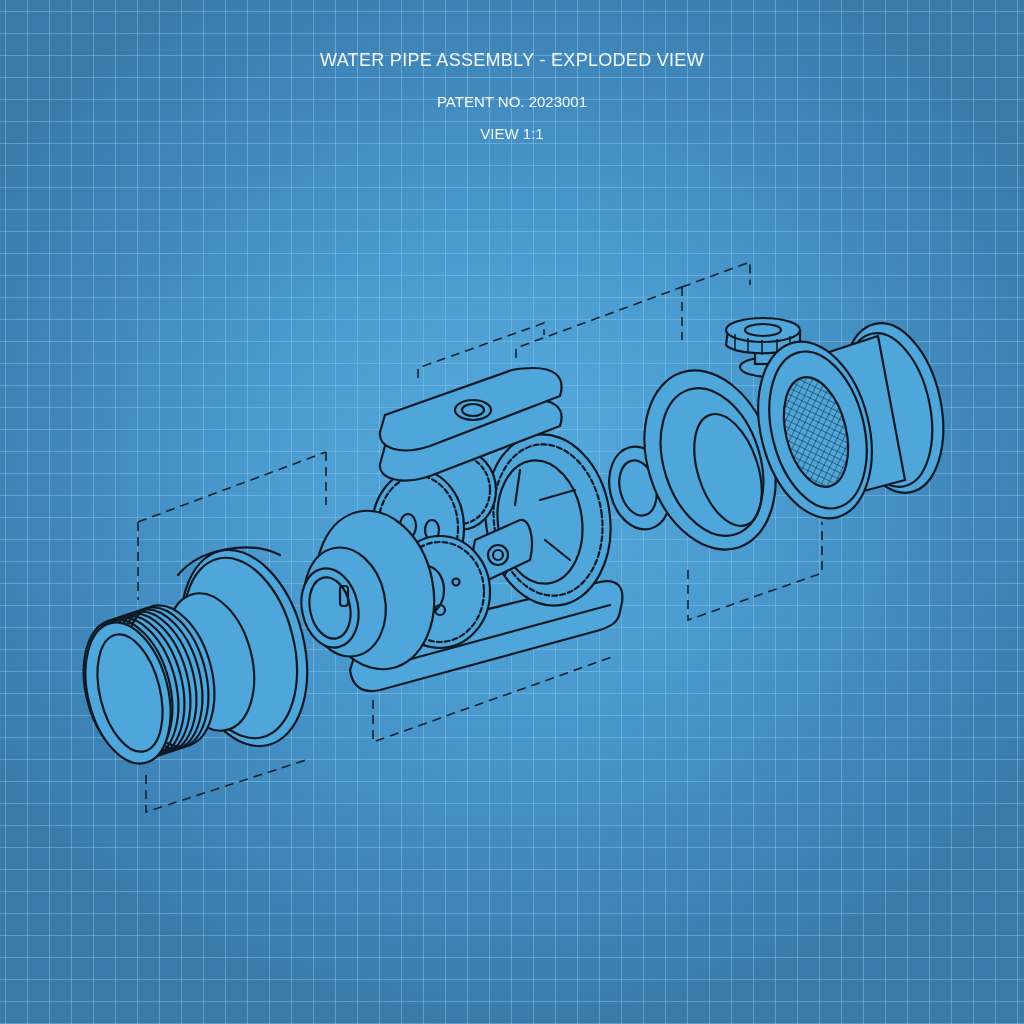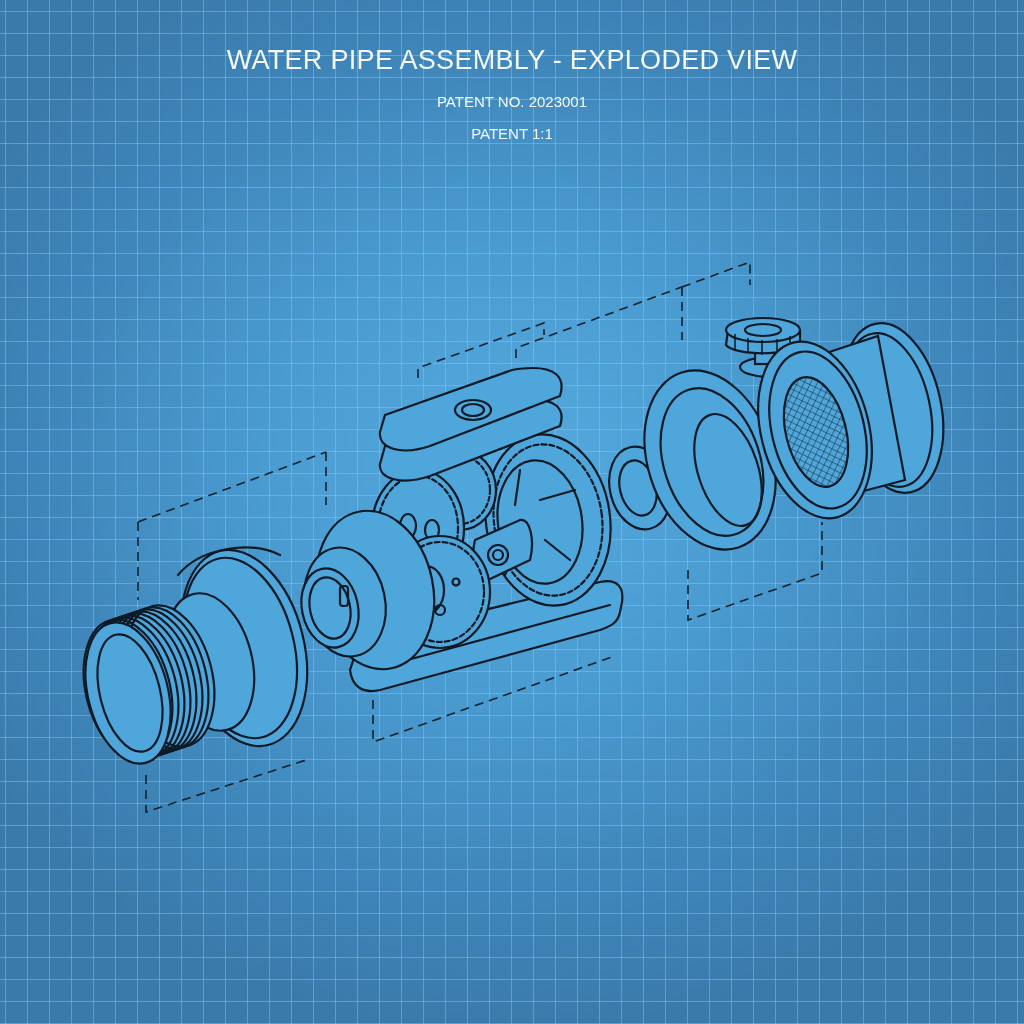--- a/index.html
+++ b/index.html
@@ -12,38 +12,38 @@
       position: absolute; inset: 0;
       background-image:
         linear-gradient(to right, rgba(140,200,235,0.45) 1px, transparent 1px),
         linear-gradient(to bottom, rgba(140,200,235,0.45) 1px, transparent 1px);
       background-size: 22px 22px;
       background-position: 5px 11px;
     }
     .header {
       position: absolute; top: 40px; left: 0; width: 1024px; text-align: center; color: #f4f9fd;
     }
-    .title { font-size: 27px; letter-spacing: 0.3px; line-height: 40px; }
+    .title { font-size: 18px; letter-spacing: 0.3px; line-height: 40px; }
     .sub { font-size: 15px; line-height: 20px; margin-top: 12px; }
     svg.drawing { position: absolute; left: 0; top: 0; }
     .ln { fill: none; stroke: #0d1a26; stroke-width: 2.2; stroke-linejoin: round; stroke-linecap: round; }
     .lnt { fill: none; stroke: #0d1a26; stroke-width: 1.5; }
     .fill { fill: #4fa6da; stroke: #0d1a26; stroke-width: 2.2; }
     .dash { fill: none; stroke: #14222e; stroke-width: 1.6; stroke-dasharray: 9 6; }
     .mesh { stroke: #0d1a26; stroke-width: 0.9; }
   </style>
 </head>
 <body>
 
 <div class="grid"></div>
 
 <div class="header">
   <div class="title">WATER PIPE ASSEMBLY - EXPLODED VIEW</div>
   <div class="sub">PATENT NO. 2023001</div>
-  <div class="sub">PATENT 1:1</div>
+  <div class="sub">VIEW 1:1</div>
 </div>
 
 <svg class="drawing" width="1024" height="1024" viewBox="0 0 1024 1024">
 
   <g>
     <polyline class="dash" points="326,452 326,505"></polyline>
     <polyline class="dash" points="138,522 326,452"></polyline>
     <polyline class="dash" points="138,522 138,600"></polyline>
     <polyline class="dash" points="146,775 146,812 306,760"></polyline>
     <polyline class="dash" points="418,378 418,368 544,323 544,335"></polyline>

